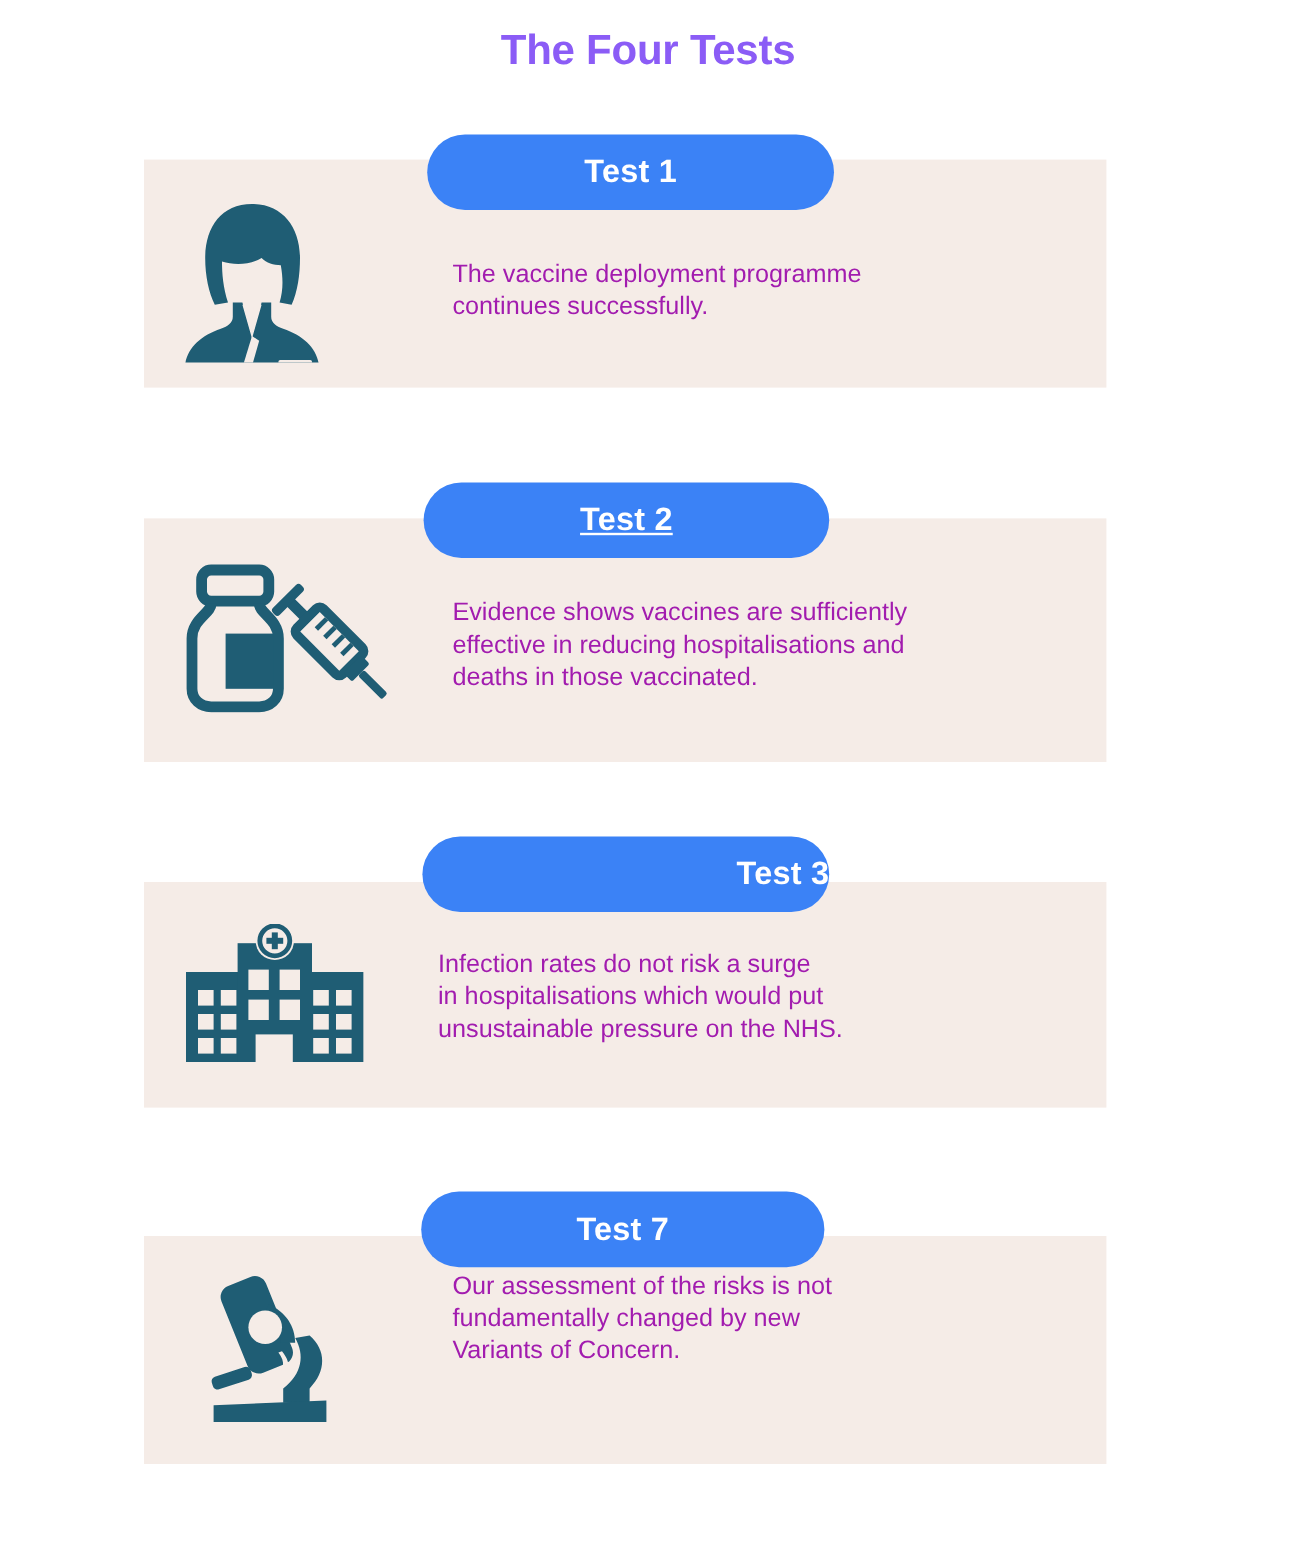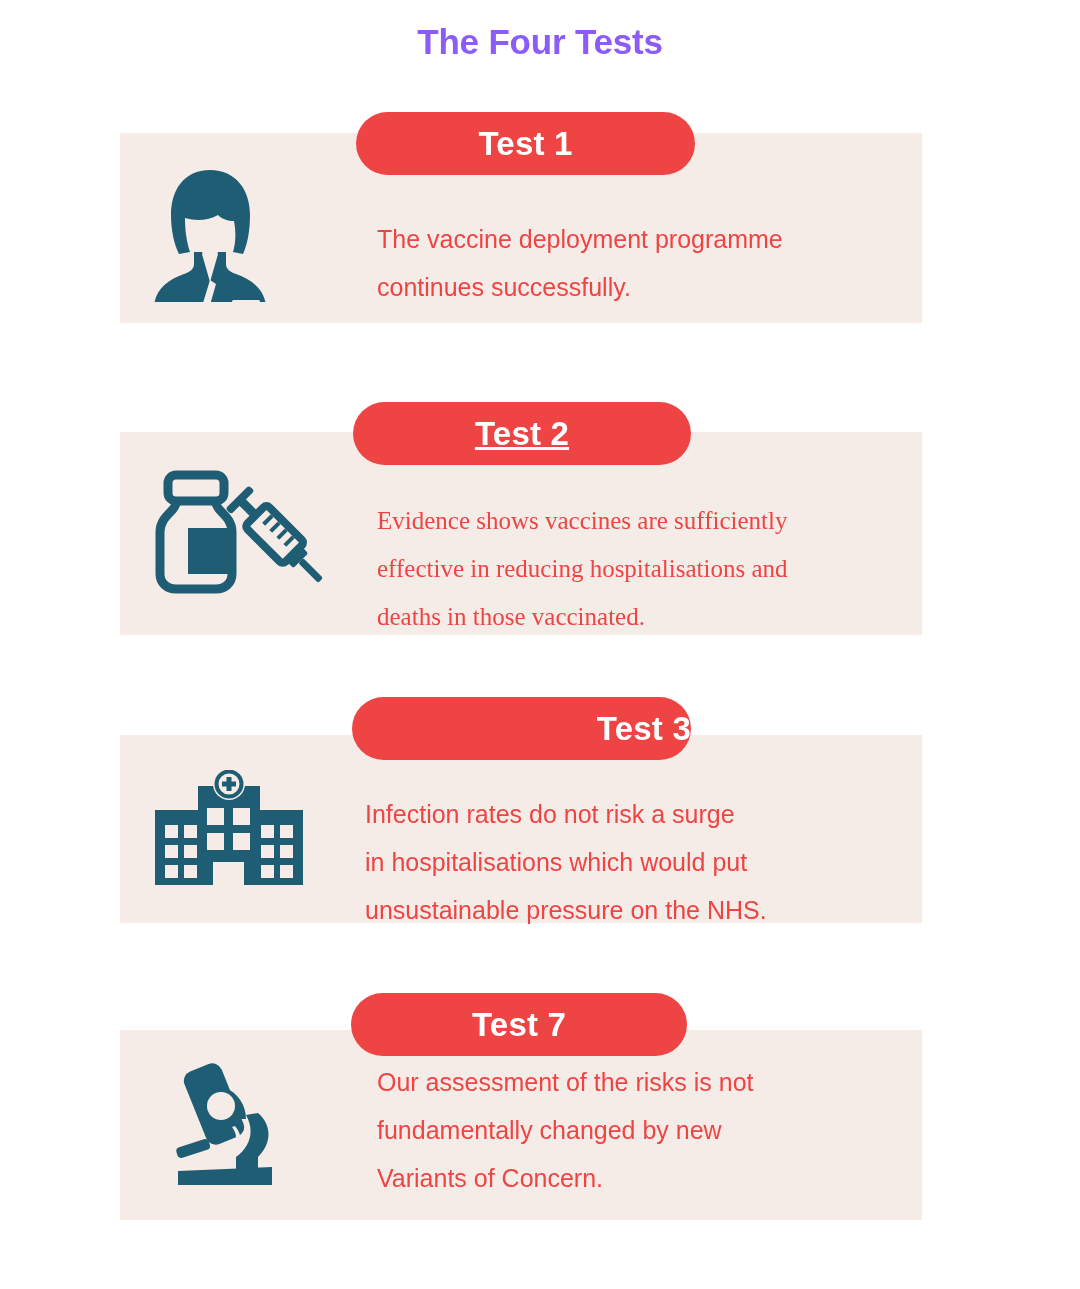--- a/index.html
+++ b/index.html
@@ -39,53 +39,53 @@
     position: absolute;
     left: 120px;
     width: 802px;
     background: #f5ece7;
   }
 
   .pill {
     position: absolute;
     height: 63px;
     border-radius: 34px;
-    background: #ef4444;
+    background: #3b82f6;
     color: #ffffff;
-    font-size: 33px;
+    font-size: 27px;
     font-weight: bold;
     display: flex;
     align-items: center;
     justify-content: center;
     letter-spacing: 0.2px;
   }
 
   .body-text {
     position: absolute;
-    color: #ef4444;
-    font-size: 25px;
-    line-height: 48px;
+    color: #a21caf;
+    font-size: 21px;
+    line-height: 27px;
     white-space: pre-line;
   }
 
   .icon-wrap {
     position: absolute;
     display: block;
   }
 
   
   #block-1 .panel { top: 133px;  height: 190px; }
   #block-1 .pill  { top: 112px;  left: 356px; width: 339px; }
   #block-1 .body-text { top: 215px; left: 377px; }
   #block-1 .icon-wrap { top: 168px; left: 148px; }
 
   
   #block-2 .panel { top: 432px;  height: 203px; }
   #block-2 .pill  { top: 402px;  left: 353px; width: 338px; text-decoration: underline; }
-  #block-2 .body-text { top: 497px; left: 377px; font-family: Liberation Serif, serif; }
+  #block-2 .body-text { top: 497px; left: 377px; }
   #block-2 .icon-wrap { top: 470px; left: 150px; }
 
   
   #block-3 .panel { top: 735px;  height: 188px; }
   #block-3 .pill  { top: 697px;  left: 352px; width: 339px; justify-content: flex-end; }
   #block-3 .body-text { top: 790px; left: 365px; }
   #block-3 .icon-wrap { top: 770px; left: 155px; }
 
   
   #block-4 .panel { top: 1030px; height: 190px; }

